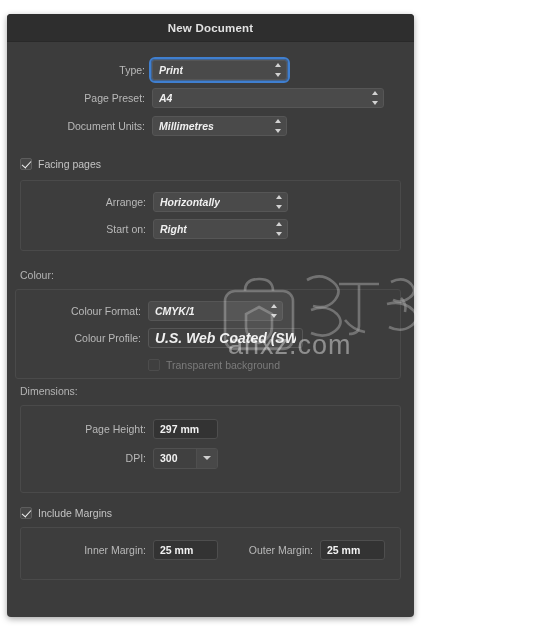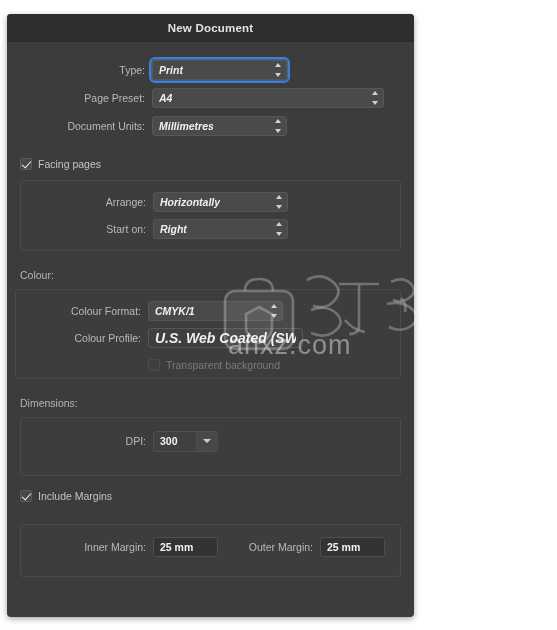--- a/index.html
+++ b/index.html
@@ -336,44 +336,50 @@
         </div>
         <div class="row" style="margin-bottom:0;">
           <div class="lbl" style="width:125px;"></div>
           <div class="check">
             <span class="box disabled"></span>
             <span class="check-lbl dim">Transparent background</span>
           </div>
         </div>
       </div>
 
-      <div style="margin-top:14px; padding-left:13px;">
+      <div style="margin-top:2px; padding-left:13px;">
         <span class="section-title">Dimensions:</span>
       </div>
 
       <div class="group" style="margin:6px 13px 0 13px; padding:11px 0 22px 0; position:relative;">
+        <div class="row" style="margin-bottom:5px;">
+          <div class="lbl" style="width:125px;">Page Height:</div>
+          <div class="textfield" style="width:65px;">
+            <span class="val">297 mm</span>
+          </div>
+        </div>
         <div class="row" style="margin-bottom:0;">
           <div class="lbl" style="width:125px;">DPI:</div>
           <div class="combo" style="width:65px;">
             <span class="val">300</span>
             <span class="combo-arrow">
                 <i></i>
               </span>
           </div>
         </div>
       </div>
 
       <div style="margin-top:12px; padding-left:13px;">
         <div class="check">
           <span class="box on"></span>
           <span class="check-lbl">Include Margins</span>
         </div>
       </div>
 
-      <div class="group" style="margin:18px 13px 0 13px; padding:10px 8px 12px 0;">
+      <div class="group" style="margin:4px 13px 0 13px; padding:10px 8px 12px 0;">
 
         <div class="row" style="margin-bottom:5px;">
           <div class="lbl" style="width:125px;">Inner Margin:</div>
           <div class="textfield" style="width:65px;">
             <span class="val">25 mm</span>
           </div>
           <div class="lbl" style="width:95px;">Outer Margin:</div>
           <div class="textfield" style="width:65px;">
             <span class="val">25 mm</span>
           </div>

